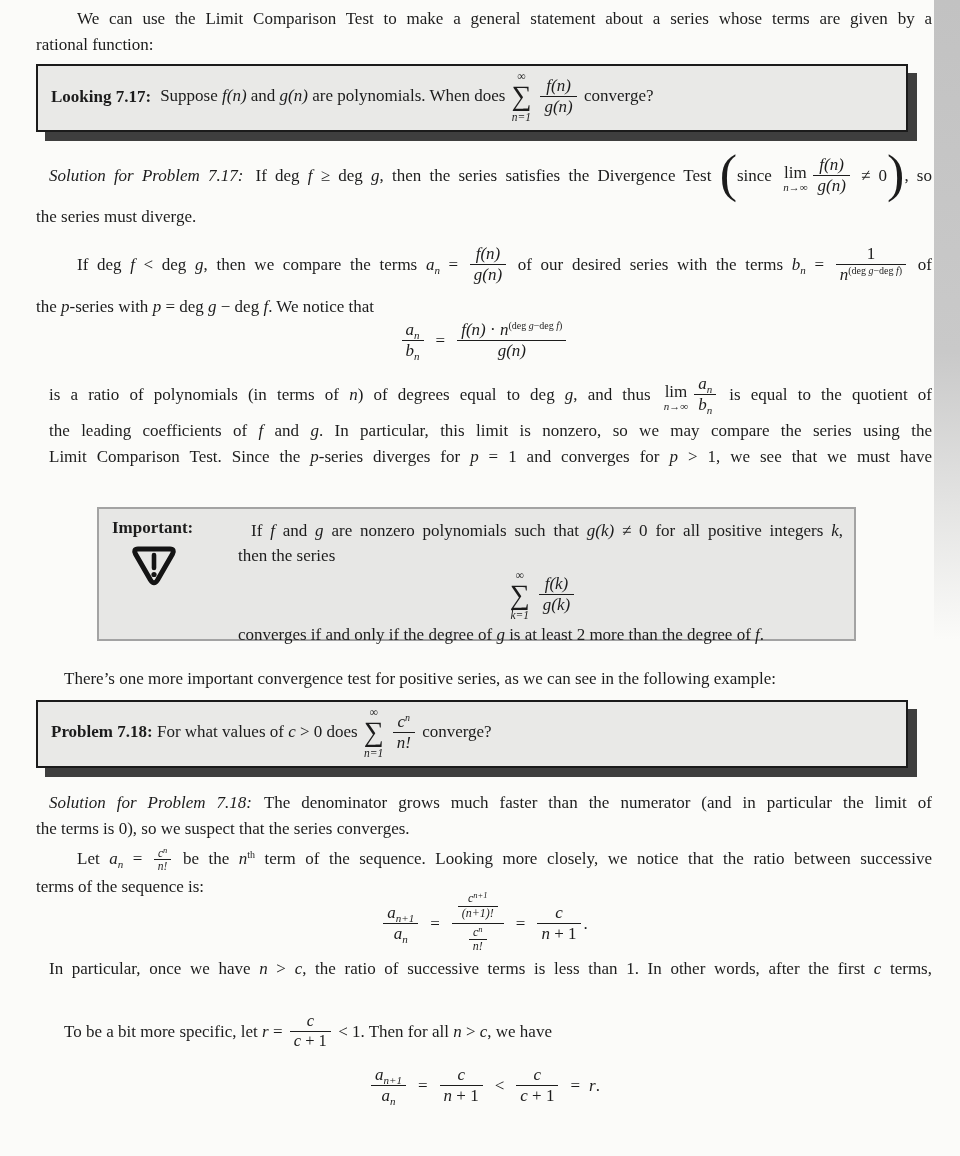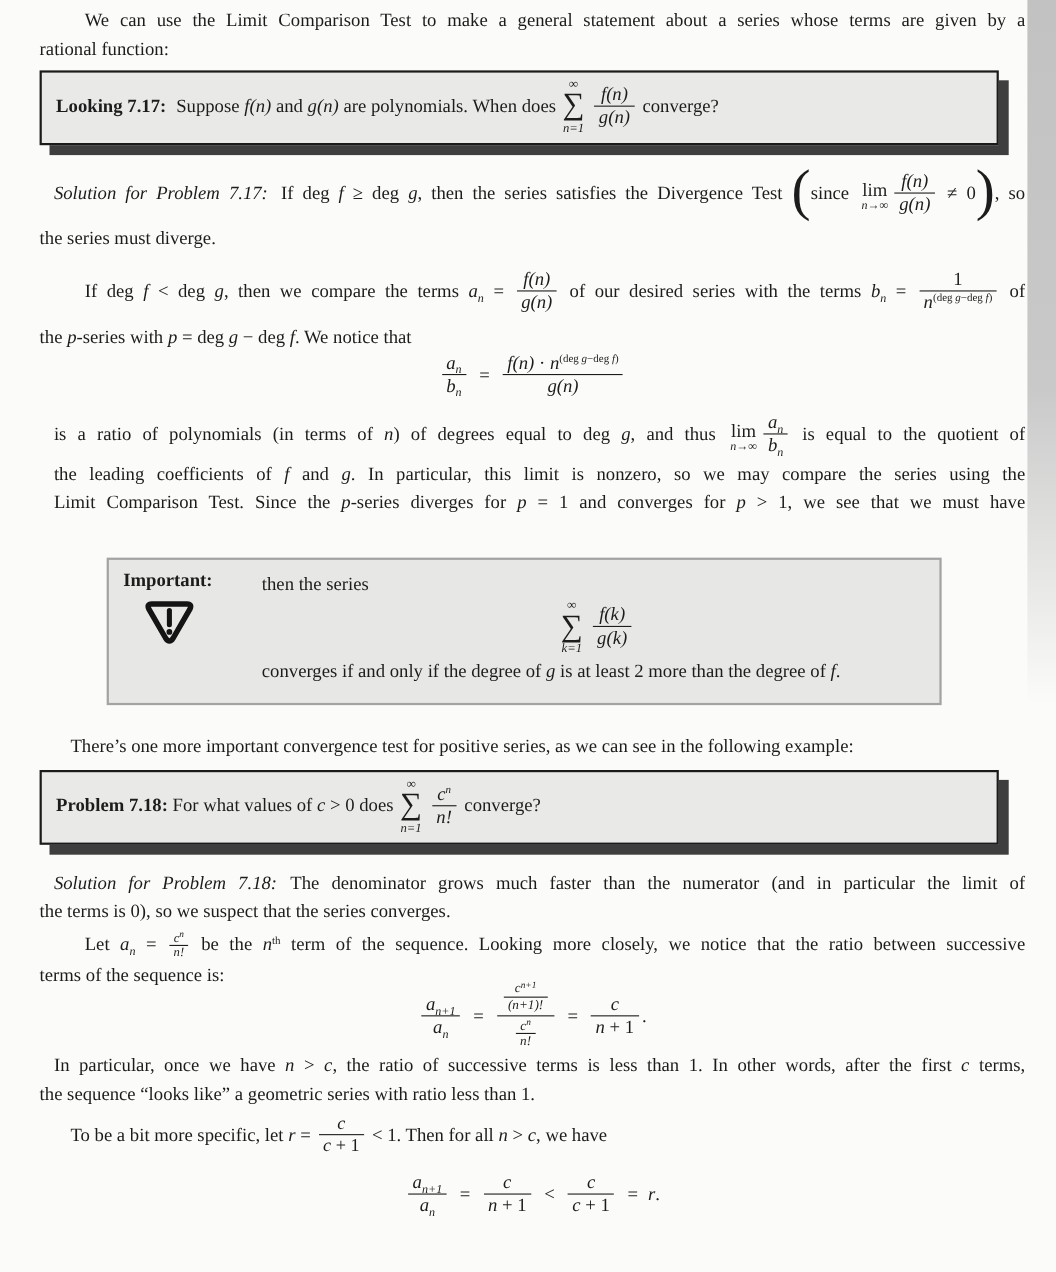--- a/index.html
+++ b/index.html
@@ -111,20 +111,21 @@
       <div class="lt">Important:</div>
       <div class="ic">
         <svg width="48" height="44" viewBox="0 0 48 44" aria-hidden="true">
           <path d="M8 5 L40 5 Q45 5 42.5 10 L27.5 36 Q24 41.5 20.5 36 L5.5 10 Q3 5 8 5 Z" fill="none" stroke="#141414" stroke-width="5" stroke-linejoin="round"></path>
           <line x1="24" y1="11" x2="24" y2="24" stroke="#141414" stroke-width="4.6" stroke-linecap="round"></line>
           <circle cx="24" cy="30.5" r="2.6" fill="#141414"></circle>
         </svg>
       </div>
     </div>
     <div class="icontent">
+      <div class="line jl h25"><span>If </span><i>f</i><span> and </span><i>g</i><span> are nonzero polynomials such that </span><i>g(k)</i><span> ≠ 0 for all positive integers </span><i>k</i><span>,</span></div>
       <div class="line ll h25"><span>then the series</span></div>
       <div class="frow"><span class="sum">
             <span class="t">∞</span>
             <span class="s">∑</span>
             <span class="b">k=1</span>
           </span><span class="fr"><span class="n"><i>f(k)</i></span><span class="d"><i>g(k)</i></span></span></div>
       <div class="line ll h25"><span>converges if and only if the degree of </span><i>g</i><span> is at least 2 more than the degree of </span><i>f</i><span>.</span></div>
     </div>
   </div>
 
@@ -145,21 +146,20 @@
 
   <div class="abs" style="top:844px;left:36px;width:896px;">
     <div class="line jl h30 ind"><span>Let </span><i>a</i><sub>n</sub><span> = </span><span class="fr tn"><span class="n"><i>c</i><sup class="ssp"><i>n</i></sup></span><span class="d"><i>n!</i></span></span><span> be the </span><i>n</i><sup class="sp">th</sup><span> term of the sequence. Looking more closely, we notice that the ratio between successive</span></div>
     <div class="line ll h26"><span>terms of the sequence is:</span></div>
   </div>
 
   <div class="eqrow h64" style="top:892px;"><span class="fr"><span class="n"><i>a</i><sub>n+1</sub></span><span class="d"><i>a</i><sub>n</sub></span></span><span class="op">=</span><span class="fr"><span class="n"><span class="fr sm"><span class="n"><i>c</i><sup class="ssp"><i>n+1</i></sup></span><span class="d"><i>(n+1)!</i></span></span></span><span class="d"><span class="fr sm"><span class="n"><i>c</i><sup class="ssp"><i>n</i></sup></span><span class="d"><i>n!</i></span></span></span></span><span class="op">=</span><span class="fr"><span class="n"><i>c</i></span><span class="d"><i>n</i><span> + 1</span></span></span><span>.</span></div>
 
   <div class="abs" style="top:956px;left:36px;width:896px;">
     <div class="line jl h26"><span>In particular, once we have </span><i>n</i><span> &gt; </span><i>c</i><span>, the ratio of successive terms is less than 1. In other words, after the first </span><i>c</i><span> terms,</span></div>
-    <div class="line ll h26"><span>the sequence “looks like” a geometric series with ratio less than 1.</span></div>
   </div>
 
   <div class="abs line ll h44 ind" style="top:1010px;left:36px;width:896px;"><span>To be a bit more specific, let </span><i>r</i><span> = </span><span class="fr md"><span class="n"><i>c</i></span><span class="d"><i>c</i><span> + 1</span></span></span><span> &lt; 1. Then for all </span><i>n</i><span> &gt; </span><i>c</i><span>, we have</span></div>
 
   <div class="eqrow h56" style="top:1058px;"><span class="fr"><span class="n"><i>a</i><sub>n+1</sub></span><span class="d"><i>a</i><sub>n</sub></span></span><span class="op">=</span><span class="fr"><span class="n"><i>c</i></span><span class="d"><i>n</i><span> + 1</span></span></span><span class="op">&lt;</span><span class="fr"><span class="n"><i>c</i></span><span class="d"><i>c</i><span> + 1</span></span></span><span class="op">=</span><i>r</i><span>.</span></div>
 
 
 </div>
 
 </body></html>

